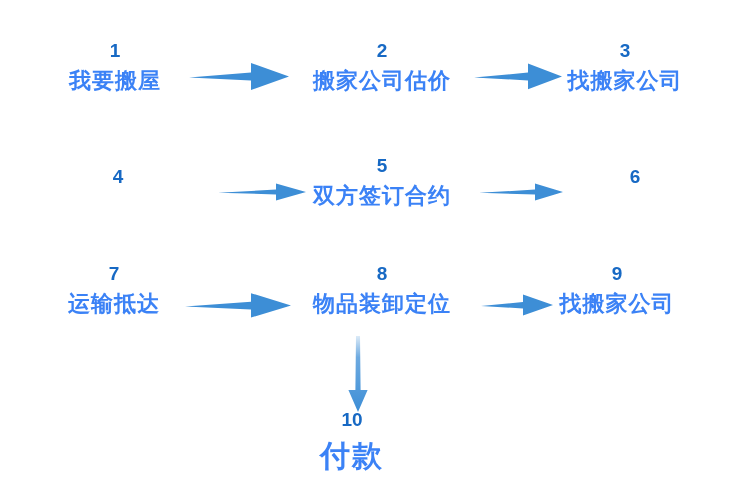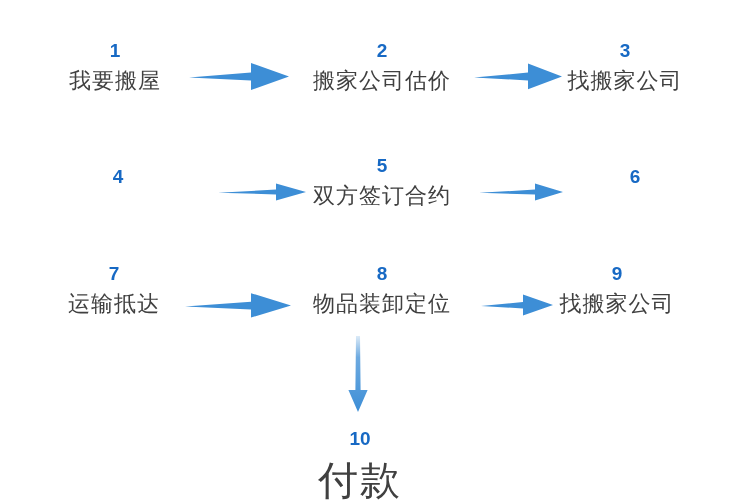--- a/index.html
+++ b/index.html
@@ -32,31 +32,31 @@
   .node .num {
     display: block;
     color: #1769c4;
     font-weight: bold;
     font-size: 19px;
     letter-spacing: 0px;
     margin-bottom: 10px;
   }
   .node .label {
     display: block;
-    color: #404040;
-    font-weight: normal;
+    color: #3b82f6;
+    font-weight: bold;
     font-size: 22px;
     letter-spacing: 1px;
   }
   .node.final .num {
     font-size: 19px;
     margin-bottom: 12px;
   }
   .node.final .label {
-    font-size: 40px;
+    font-size: 30px;
     letter-spacing: 2px;
     text-align: center;
   }
 
   
   .arrow {
     position: absolute;
     transform: translate(-50%, -50%);
     pointer-events: none;
   }
@@ -152,18 +152,18 @@
         <linearGradient id="downFade" x1="0" y1="0" x2="0" y2="1">
           <stop offset="0%" stop-color="#3d8ed6" stop-opacity="0.18"></stop>
           <stop offset="28%" stop-color="#3d8ed6" stop-opacity="0.75"></stop>
           <stop offset="100%" stop-color="#3d8ed6" stop-opacity="1"></stop>
         </linearGradient>
       </defs>
       <path d="M11.0 0 L15.0 0 L15.6 54 L22.6 54 L13.0 76 L3.4 54 L10.4 54 Z" fill="url(#downFade)"></path>
     </svg>
   </div>
 
-  <div class="node final" style="left:360px; top:440px;margin-top:24px;">
+  <div class="node final" style="left:352px; top:440px;">
     <span class="num">10</span>
     <span class="label">付款</span>
   </div>
 
 </div>
 
 </body></html>

